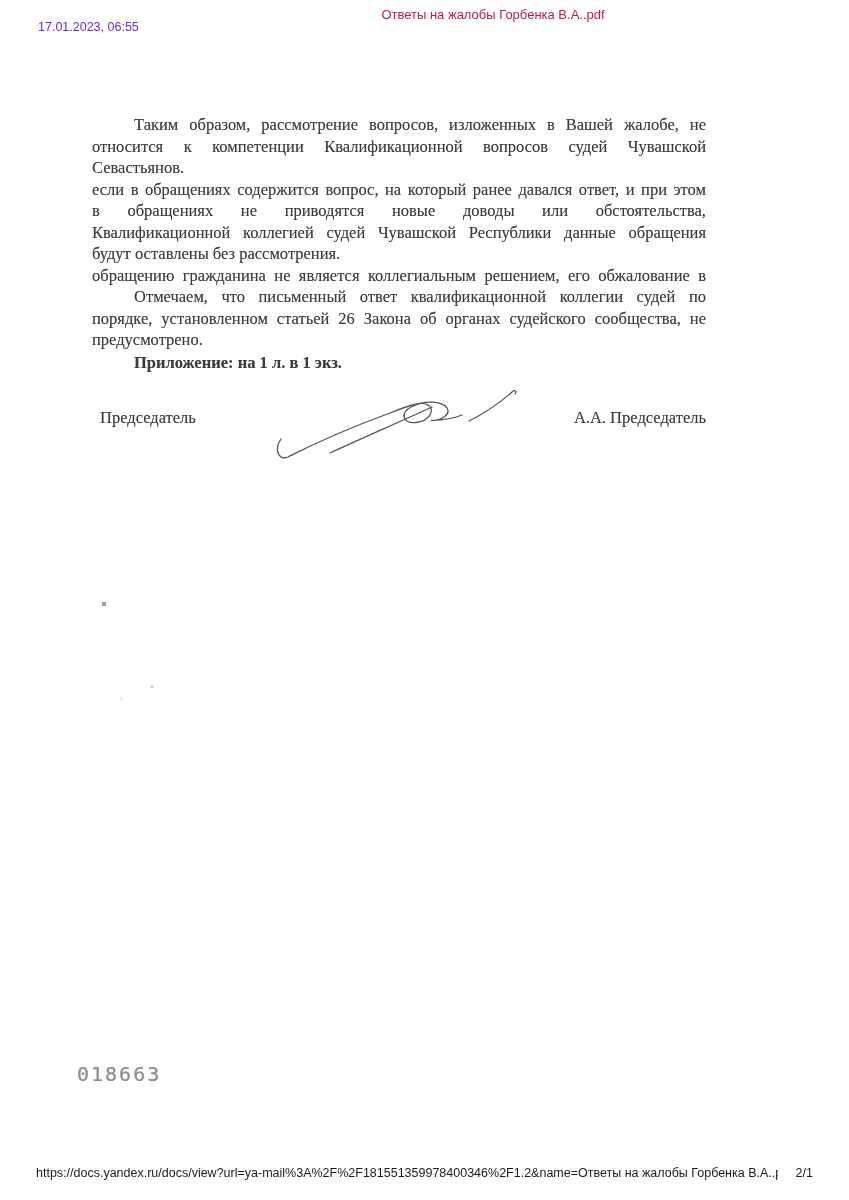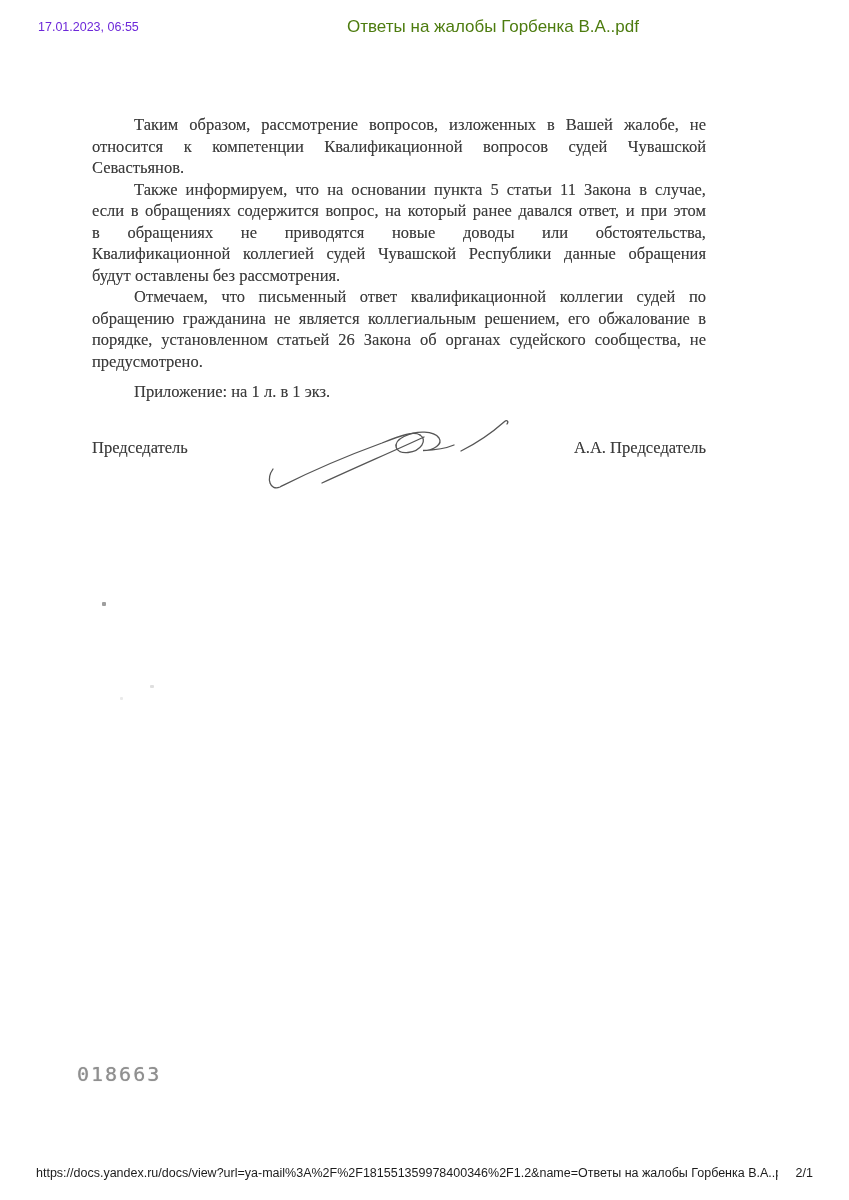--- a/index.html
+++ b/index.html
@@ -10,23 +10,23 @@
     overflow: hidden;
     position: relative;
   }
 
   
   .print-header-date {
     position: absolute; left: 38px; top: 20px;
     font-size: 12.5px; color: #6d28d9;
   }
   .print-header-title {
-    position: absolute; left: 493px; top: 17px;
+    position: absolute; left: 493px; top: 7px;
     transform: translateX(-50%);
-    font-size: 17px; color: #4d7c0f; white-space: nowrap;
+    font-size: 13px; color: #be185d; white-space: nowrap;
   }
   .print-footer {
     position: absolute; left: 36px; right: 36px; top: 1166px;
     display: flex; justify-content: space-between; align-items: baseline;
     font-size: 12.5px; color: #1c1c1c;
   }
   .print-footer .url { white-space: nowrap; overflow: hidden; }
   .print-footer .pagenum { margin-left: 18px; flex: 0 0 auto; }
 
   
@@ -40,29 +40,31 @@
   .line {
     line-height: 21.5px;
     text-align: justify;
     text-align-last: justify;
     white-space: normal;
   }
   .line.first { text-indent: 42px; }
   .line.last  { text-align-last: left; }
 
   .attachment-line {
-    margin-top: 9px;
+    margin-top: 1px;
     line-height: 21.5px;
     text-indent: 42px;
+    font-weight: bold;
   }
 
   .signature-row {
     position: relative;
     margin-top: 18px;
     height: 100px;
+    margin-left: 8px;
   }
   .signer-title { position: absolute; left: 0; top: 16px; line-height: 21.5px; }
   .signer-name  { position: absolute; right: 0; top: 16px; line-height: 21.5px; }
   .signature-svg {
     position: absolute; left: 172px; top: -16px;
     width: 250px; height: 95px;
   }
 
   
   .stamp-number {
@@ -87,29 +89,28 @@
 
 <div class="document">
 
   <div>
       <div class="paragraph">
         <div class="line first">Таким образом, рассмотрение вопросов, изложенных в Вашей жалобе, не</div>
         <div class="line">относится к компетенции Квалификационной вопросов судей Чувашской</div>
         <div class="line last">Севастьянов.</div>
       </div>
       <div class="paragraph">
-        <div class="line first">Также информируем, что на основании пункта 5 статьи 11 Закона в случае,</div>
         <div class="line">если в обращениях содержится вопрос, на который ранее давался ответ, и при этом</div>
         <div class="line">в обращениях не приводятся новые доводы или обстоятельства,</div>
         <div class="line">Квалификационной коллегией судей Чувашской Республики данные обращения</div>
         <div class="line last">будут оставлены без рассмотрения.</div>
       </div>
       <div class="paragraph">
+        <div class="line">обращению гражданина не является коллегиальным решением, его обжалование в</div>
         <div class="line first">Отмечаем, что письменный ответ квалификационной коллегии судей по</div>
-        <div class="line">обращению гражданина не является коллегиальным решением, его обжалование в</div>
         <div class="line">порядке, установленном статьей 26 Закона об органах судейского сообщества, не</div>
         <div class="line last">предусмотрено.</div>
       </div>
     </div>
 
   <div class="attachment-line">Приложение: на 1 л. в 1 экз.</div>
 
   <div class="signature-row">
     <span class="signer-title">Председатель</span>
 

